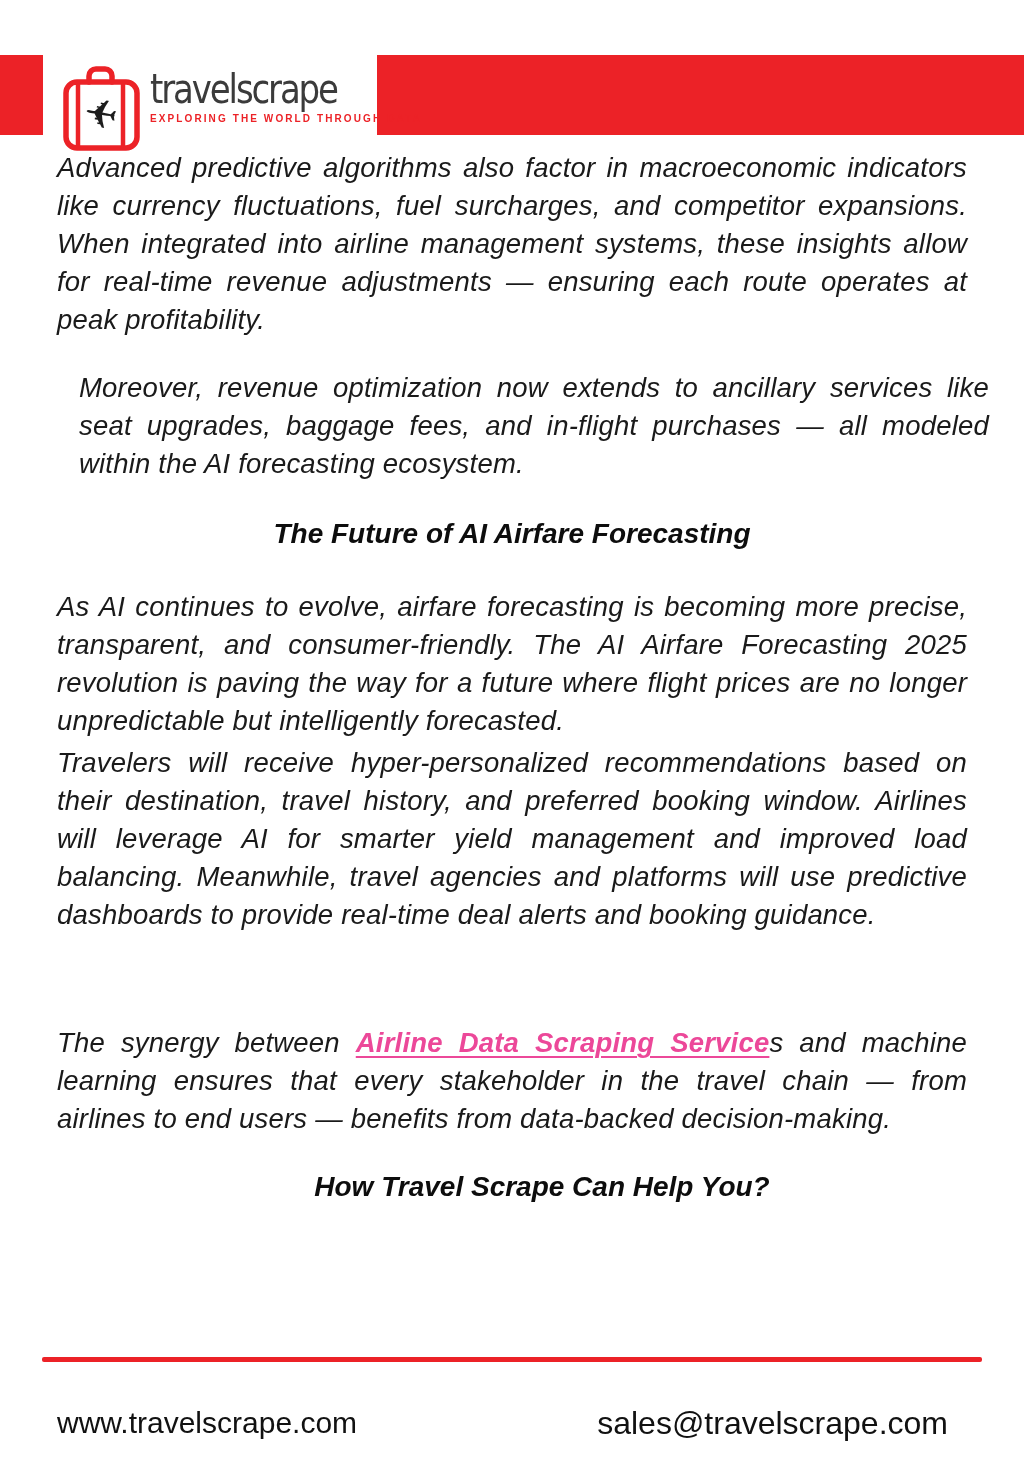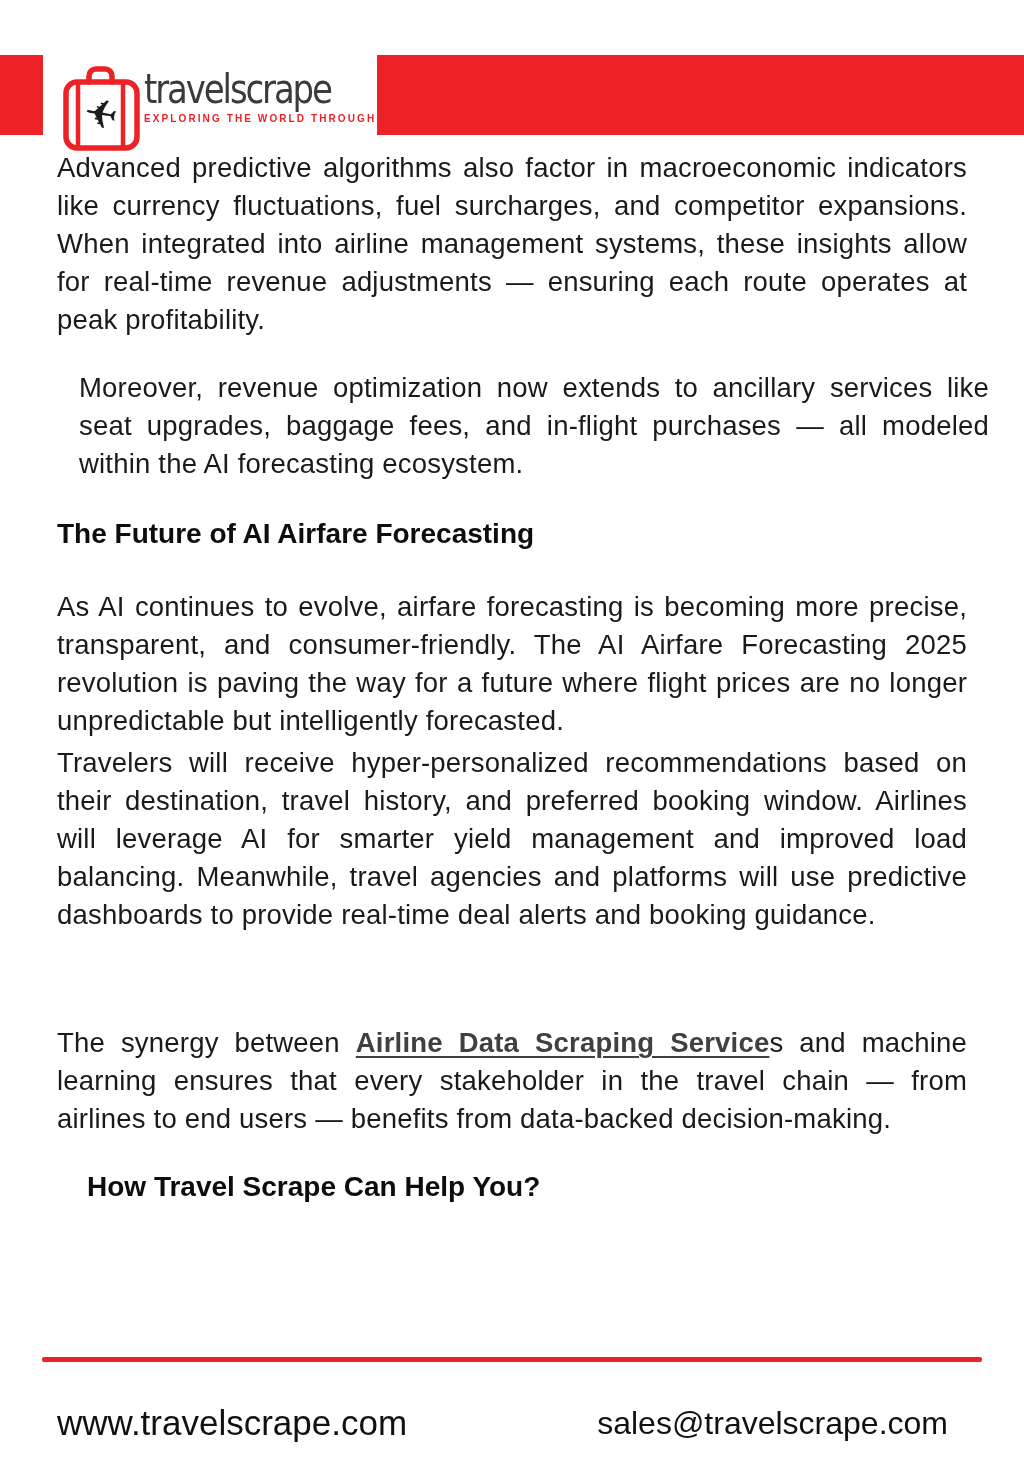--- a/index.html
+++ b/index.html
@@ -21,81 +21,81 @@
   .band-right {
     position: absolute; left: 377px; right: 0; top: 55px;
     height: 80px;
     background: #ec2227;
   }
   .logo {
     position: absolute; left: 62px; top: 64px;
     display: flex; align-items: flex-start;
   }
   .logo-icon { width: 82px; height: 88px; flex: 0 0 auto; }
-  .brand-text { padding-top: 4px; }
+  .brand-text { margin-left: 6px; padding-top: 4px; }
   .brand-name {
     font-family: "DejaVu Sans", sans-serif;
     font-size: 40px; line-height: 42px;
     letter-spacing: -2.5px;
     color: #3b3b3b;
     transform: scaleX(0.85);
     transform-origin: left center;
     white-space: nowrap;
   }
   .brand-tagline {
     margin-top: 3px;
     font-size: 10px; font-weight: bold;
     letter-spacing: 2.1px;
     color: #ec2227;
     white-space: nowrap;
   }
 
   
   .block {
-    position: absolute; left: 57px; width: 910px;
+    position: absolute; left: 57px; width: 910px; font-style: italic;
   }
   .para {
     font-size: 27.5px; line-height: 38px;
     letter-spacing: 0.2px;
     text-align: justify;
     color: #1a1a1a;
   }
   .heading {
     font-size: 28px; line-height: 38px;
     font-weight: bold;
     color: #0d0d0d;
-    text-align: left;
+    text-align: center;
   }
   .p1 { top: 149px; }
   .p2 { top: 369px; margin-left: 22px; }
   .h-future { top: 515px; }
   .p3 { top: 588px; }
   .p4 { top: 744px; }
   .p5 { top: 1024px; }
   .h-help { top: 1168px; margin-left: 30px; }
 
   .doc-link {
-    color: #404040;
+    color: #ec4899;
     font-weight: bold;
     text-decoration: underline;
     text-decoration-thickness: 2px;
     text-underline-offset: 4px;
     cursor: pointer;
   }
 
   
   .footer-divider {
     position: absolute; left: 42px; top: 1357px;
     width: 940px; height: 5px;
     background: #ec2227;
     border-radius: 2px;
   }
   .footer-site {
     position: absolute; left: 57px; top: 1403px;
-    font-size: 35px; line-height: 40px;
+    font-size: 30px; line-height: 40px;
     color: #111111;
   }
   .footer-email {
     position: absolute; right: 76px; top: 1403px;
     font-size: 32px; line-height: 40px;
     color: #111111;
   }
 </style>
 </head>
 <body>

